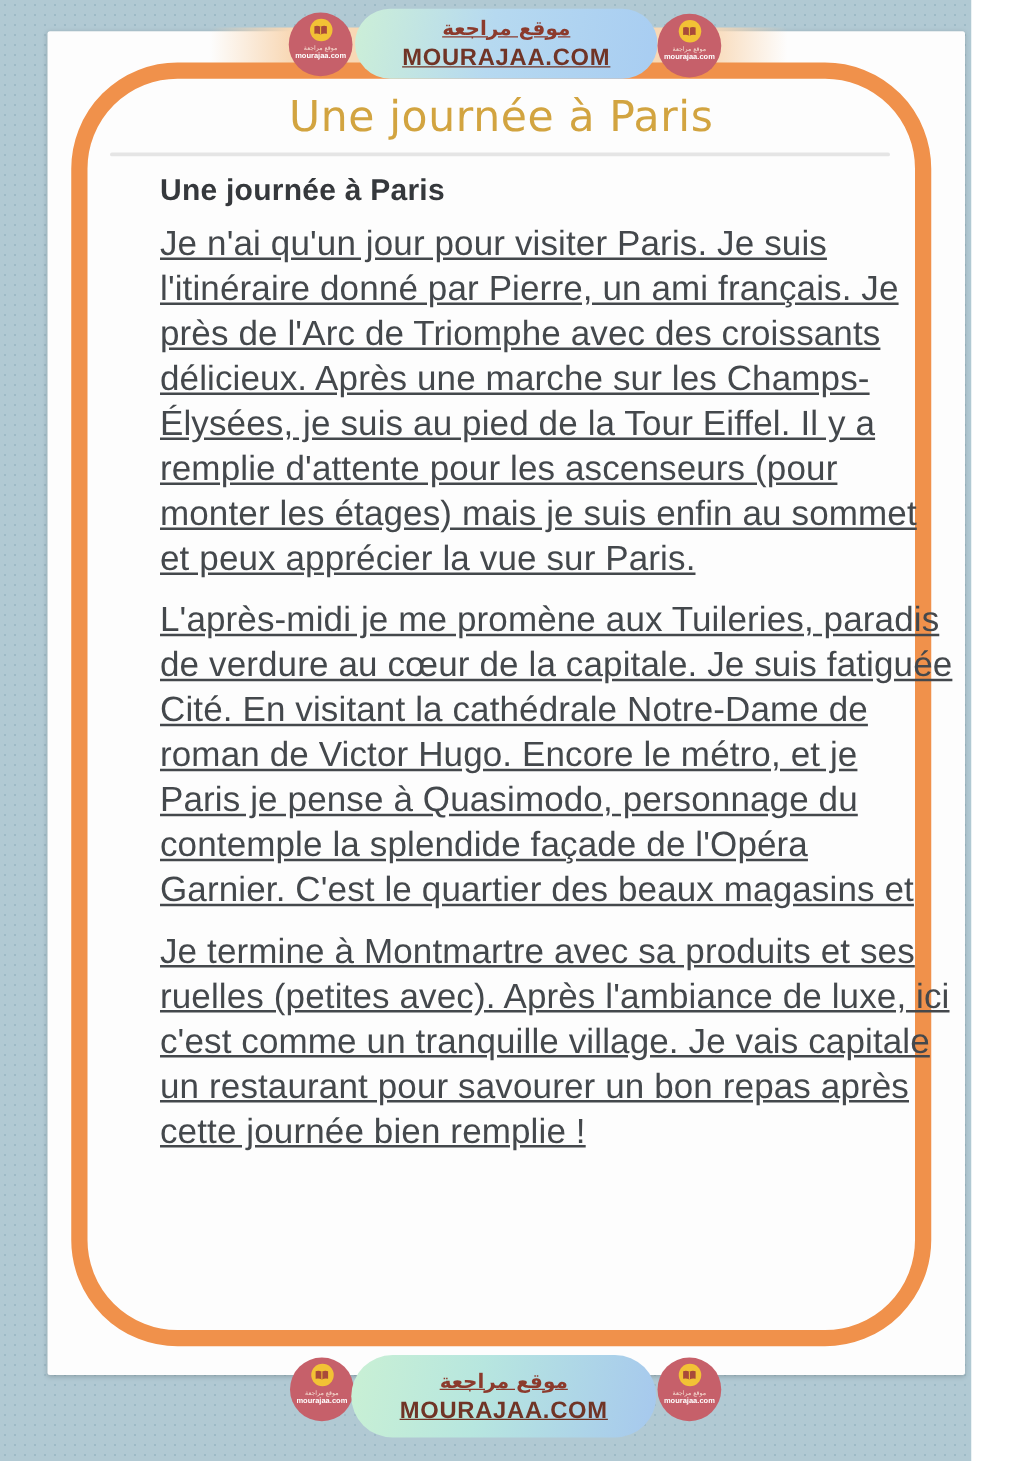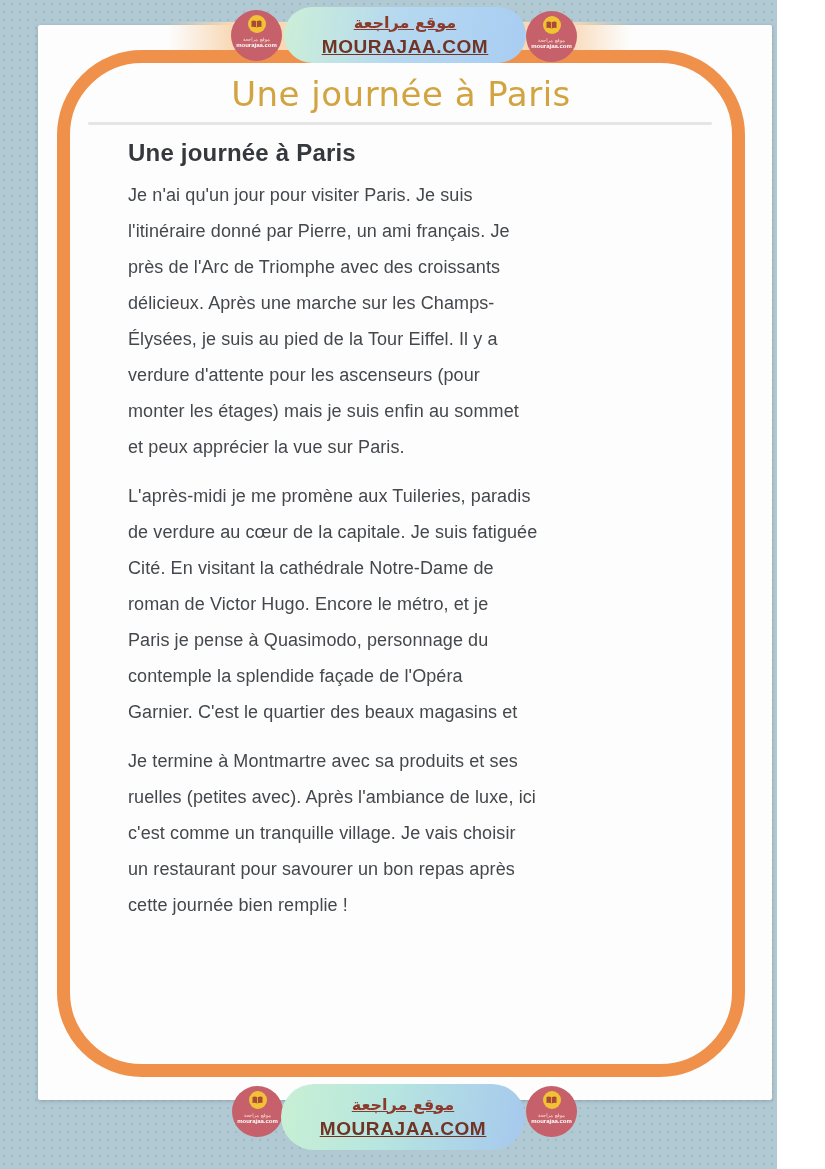--- a/index.html
+++ b/index.html
@@ -34,22 +34,22 @@
     position:absolute; left:88px; top:122px; width:624px; height:3px;
     background:#e5e5e5; border-radius:2px; z-index:4;
   }
   .article-heading {
     position:absolute; left:128px; top:139px; font-size:24px; font-weight:bold;
     color:#35383c; z-index:4; letter-spacing:0.2px;
   }
   .article-body { position:absolute; left:128px; top:177px; width:540px; z-index:4; }
   .para { margin:0 0 13px 0; padding:0; }
   .line {
-    display:block; font-size:18px; line-height:36px; color:#44484c;
-    white-space:nowrap; letter-spacing:0.1px;
+    display:block; font-size:28px; line-height:36px; color:#44484c;
+    white-space:nowrap; letter-spacing:0.1px;text-decoration:underline;
   }
   
   .badge {
     position:absolute; width:51px; height:51px; border-radius:50%;
     background:#c6606a; z-index:5; text-align:center; box-sizing:border-box;
     padding-top:5px;
   }
   .coin {
     width:18px; height:18px; border-radius:50%; background:#f2c235;
     margin:0 auto; display:flex; align-items:center; justify-content:center;
@@ -122,37 +122,37 @@
   <div class="doc-title">Une journée à Paris</div>
   <div class="divider"></div>
   <div class="article-heading">Une journée à Paris</div>
   <div class="article-body">
       <p class="para">
         <span class="line">Je n'ai qu'un jour pour visiter Paris. Je suis</span>
         <span class="line">l'itinéraire donné par Pierre, un ami français. Je</span>
         <span class="line">près de l'Arc de Triomphe avec des croissants</span>
         <span class="line">délicieux. Après une marche sur les Champs-</span>
         <span class="line">Élysées, je suis au pied de la Tour Eiffel. Il y a</span>
-        <span class="line">verdure d'attente pour les ascenseurs (pour</span>
+        <span class="line">remplie d'attente pour les ascenseurs (pour</span>
         <span class="line">monter les étages) mais je suis enfin au sommet</span>
         <span class="line">et peux apprécier la vue sur Paris.</span>
       </p>
       <p class="para">
         <span class="line">L'après-midi je me promène aux Tuileries, paradis</span>
         <span class="line">de verdure au cœur de la capitale. Je suis fatiguée</span>
         <span class="line">Cité. En visitant la cathédrale Notre-Dame de</span>
         <span class="line">roman de Victor Hugo. Encore le métro, et je</span>
         <span class="line">Paris je pense à Quasimodo, personnage du</span>
         <span class="line">contemple la splendide façade de l'Opéra</span>
         <span class="line">Garnier. C'est le quartier des beaux magasins et</span>
       </p>
       <p class="para">
         <span class="line">Je termine à Montmartre avec sa produits et ses</span>
         <span class="line">ruelles (petites avec). Après l'ambiance de luxe, ici</span>
-        <span class="line">c'est comme un tranquille village. Je vais choisir</span>
+        <span class="line">c'est comme un tranquille village. Je vais capitale</span>
         <span class="line">un restaurant pour savourer un bon repas après</span>
         <span class="line">cette journée bien remplie !</span>
       </p>
     </div>
 
   <div class="badge" style="left:232px; top:1086px;">
     <div class="coin">
       <svg width="11" height="9" viewBox="0 0 11 9">
           <path d="M0.5 1 Q3 0 5.5 1.4 Q8 0 10.5 1 L10.5 7 Q8 6.2 5.5 7.6 Q3 6.2 0.5 7 Z" fill="#a84a3a"></path>
           <line x1="5.5" y1="1.4" x2="5.5" y2="7.6" stroke="#f2c235" stroke-width="0.8"></line>

